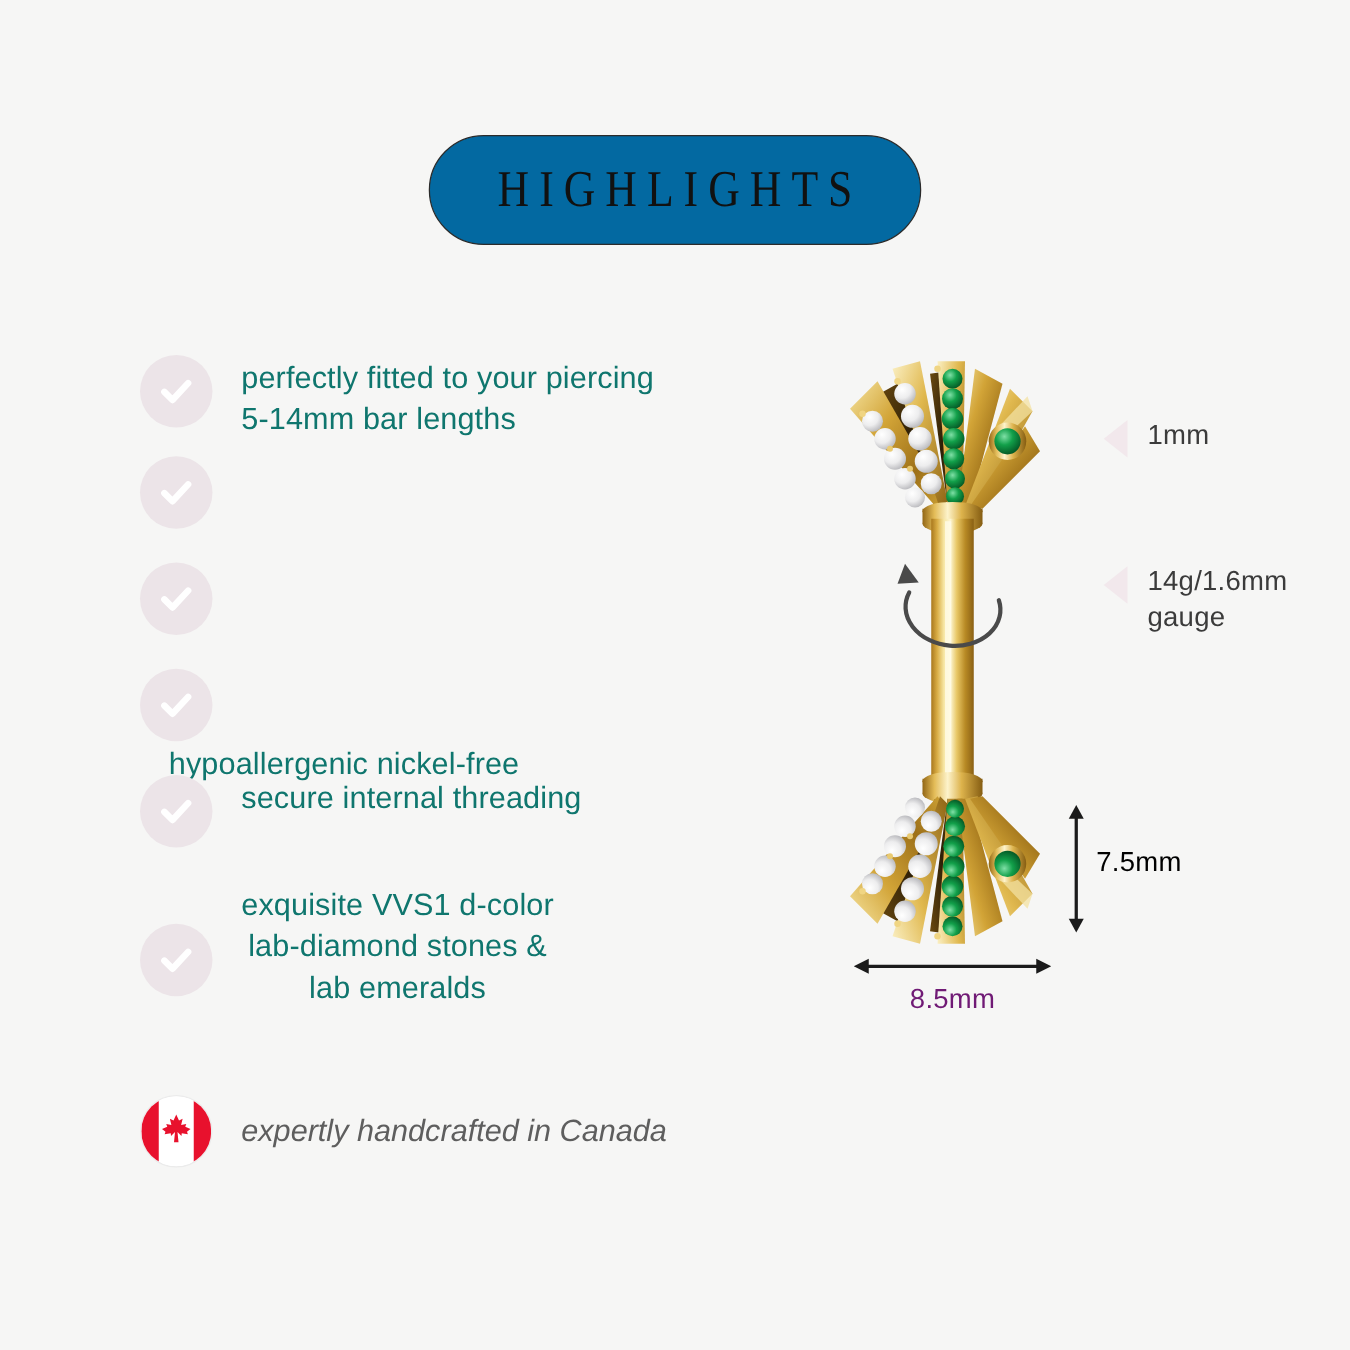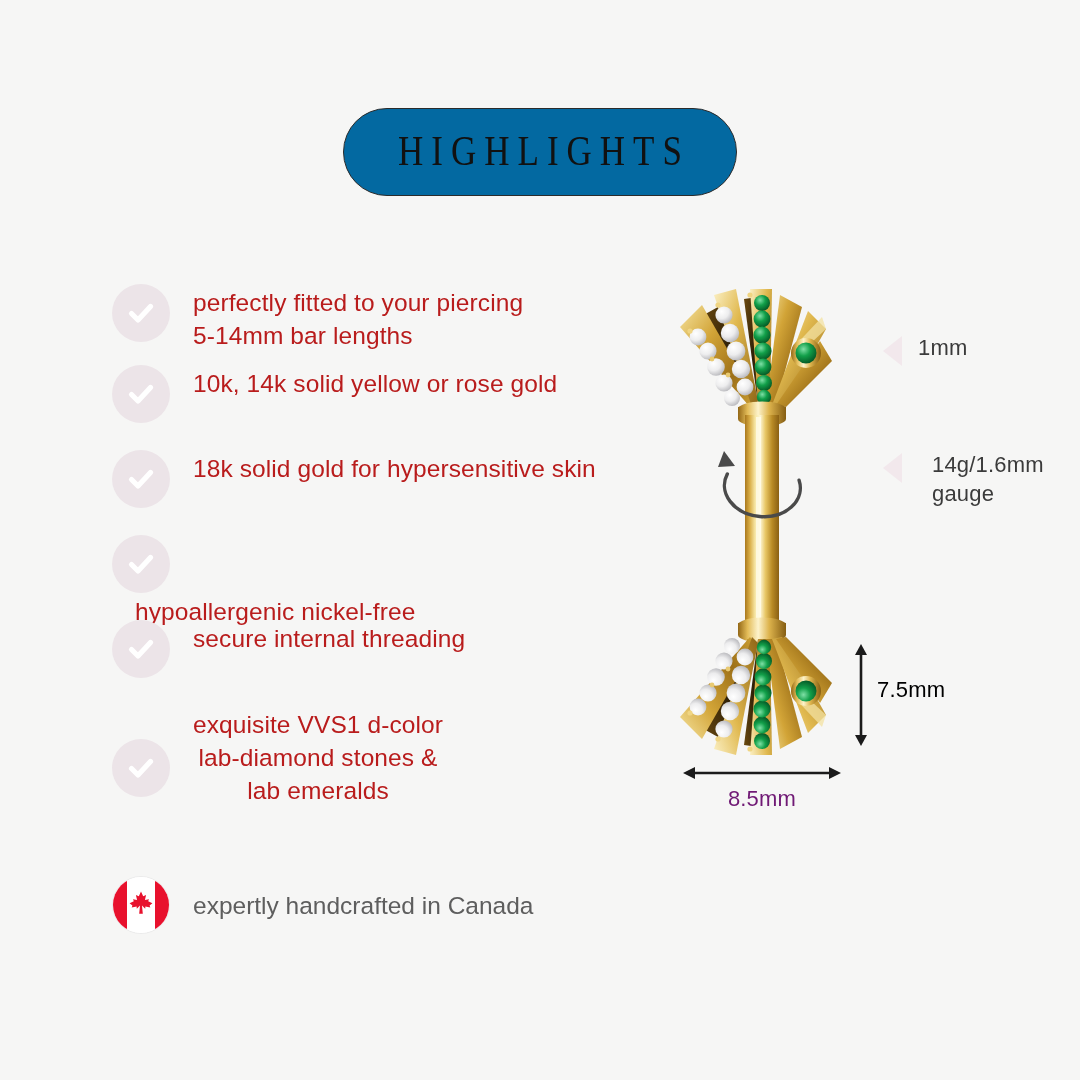--- a/index.html
+++ b/index.html
@@ -66,33 +66,34 @@
   .check-badge svg {
     position: absolute;
     left: 50%;
     top: 50%;
     transform: translate(-50%, -50%);
   }
   .feature-text {
     margin-left: 23px;
     font-size: 24.5px;
     line-height: 33px;
-    color: #b91c1c;
+    color: #0f766e;
     letter-spacing: 0.1px;
     white-space: pre-line;
     padding-top: 2px;
   }
 
   
   #canada-row {
     position: absolute;
     left: 112px;
     top: 876px;
     display: flex;
     align-items: center;
+    font-style: italic;
   }
   #canada-flag-icon {
     width: 58px;
     height: 58px;
     border-radius: 50%;
     overflow: hidden;
     flex: 0 0 58px;
     border: 1px solid #ebebeb;
     box-sizing: border-box;
     background: #ffffff;
@@ -130,21 +131,21 @@
   }
   .callout-label {
     margin-left: 16px;
     font-size: 22px;
     line-height: 29px;
     color: #3b3b3b;
     white-space: pre-line;
     letter-spacing: 0.2px;
   }
   #callout-1mm { left: 883px; top: 333px; text-align: center; }
-  #callout-gauge { left: 883px; top: 450px; gap: 14px; }
+  #callout-gauge { left: 883px; top: 450px; }
 
   
   #dim-vertical {
     position: absolute;
     left: 845px;
     top: 640px;
     width: 130px;
     height: 110px;
   }
   #dim-vertical-label {
@@ -192,30 +193,28 @@
     <div class="feature-text">perfectly fitted to your piercing
 5-14mm bar lengths</div>
   </div>
 
   <div class="feature-row" style="top:87px;">
     <div class="check-badge">
       <svg width="34" height="34" viewBox="0 0 34 34">
         <path d="M7.5 17.5 L14 24 L26.5 10.5" fill="none" stroke="#ffffff" stroke-width="5.2" stroke-linecap="round" stroke-linejoin="round"></path>
       </svg>
     </div>
-    <div class="feature-text">10k, 14k solid yellow or rose gold</div>
   </div>
 
   <div class="feature-row" style="top:172px;">
     <div class="check-badge">
       <svg width="34" height="34" viewBox="0 0 34 34">
         <path d="M7.5 17.5 L14 24 L26.5 10.5" fill="none" stroke="#ffffff" stroke-width="5.2" stroke-linecap="round" stroke-linejoin="round"></path>
       </svg>
     </div>
-    <div class="feature-text">18k solid gold for hypersensitive skin</div>
   </div>
 
   <div class="feature-row" style="top:257px;flex-direction:column;">
     <div class="check-badge">
       <svg width="34" height="34" viewBox="0 0 34 34">
         <path d="M7.5 17.5 L14 24 L26.5 10.5" fill="none" stroke="#ffffff" stroke-width="5.2" stroke-linecap="round" stroke-linejoin="round"></path>
       </svg>
     </div>
     <div class="feature-text">hypoallergenic nickel-free</div>
   </div>

